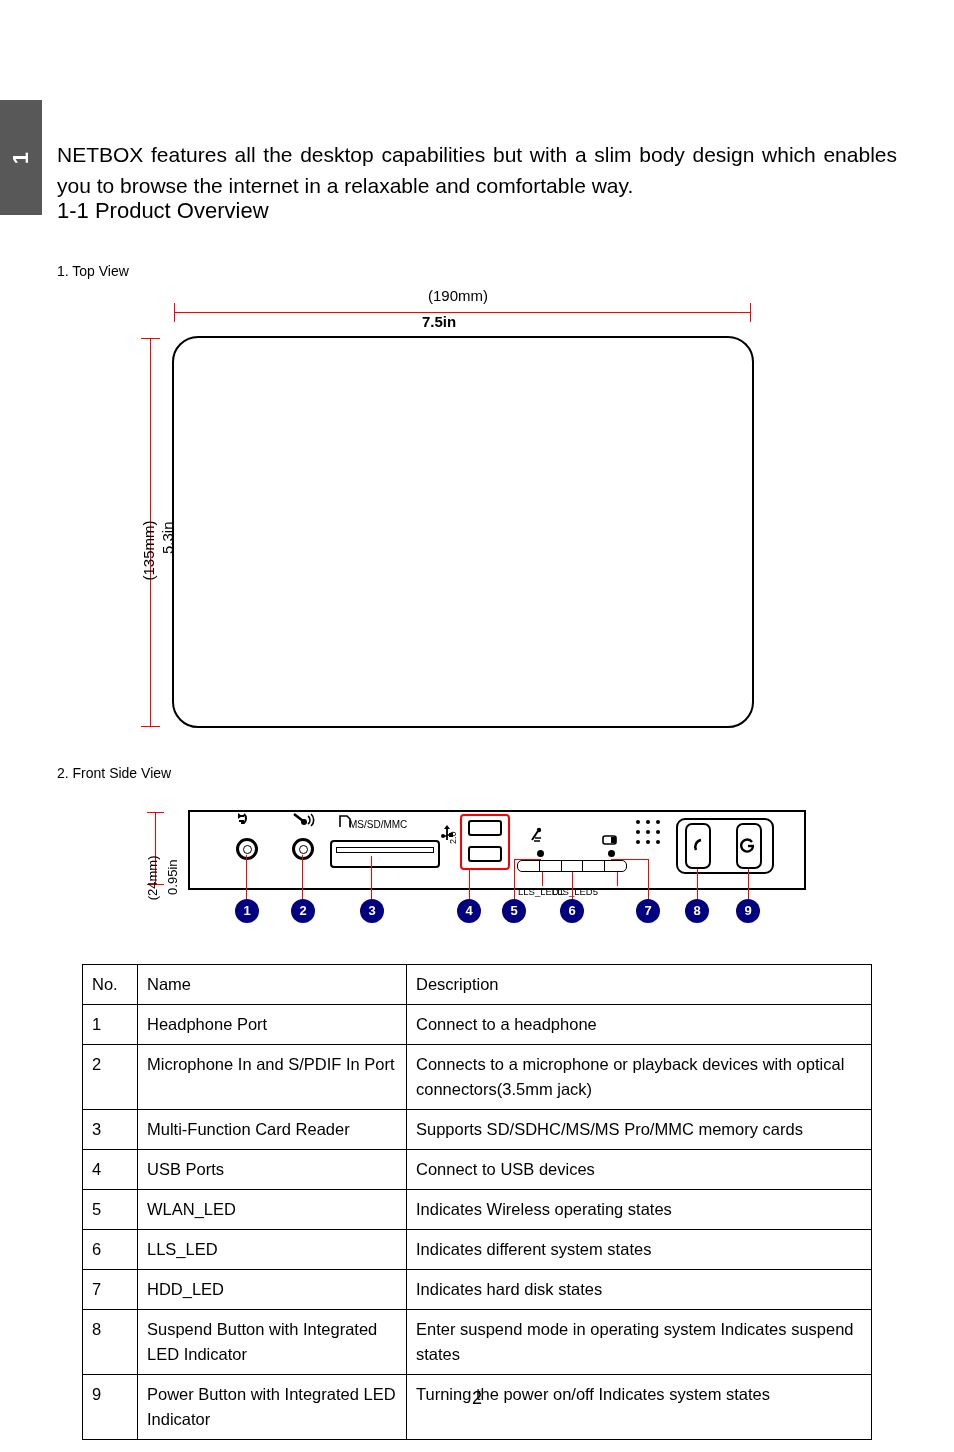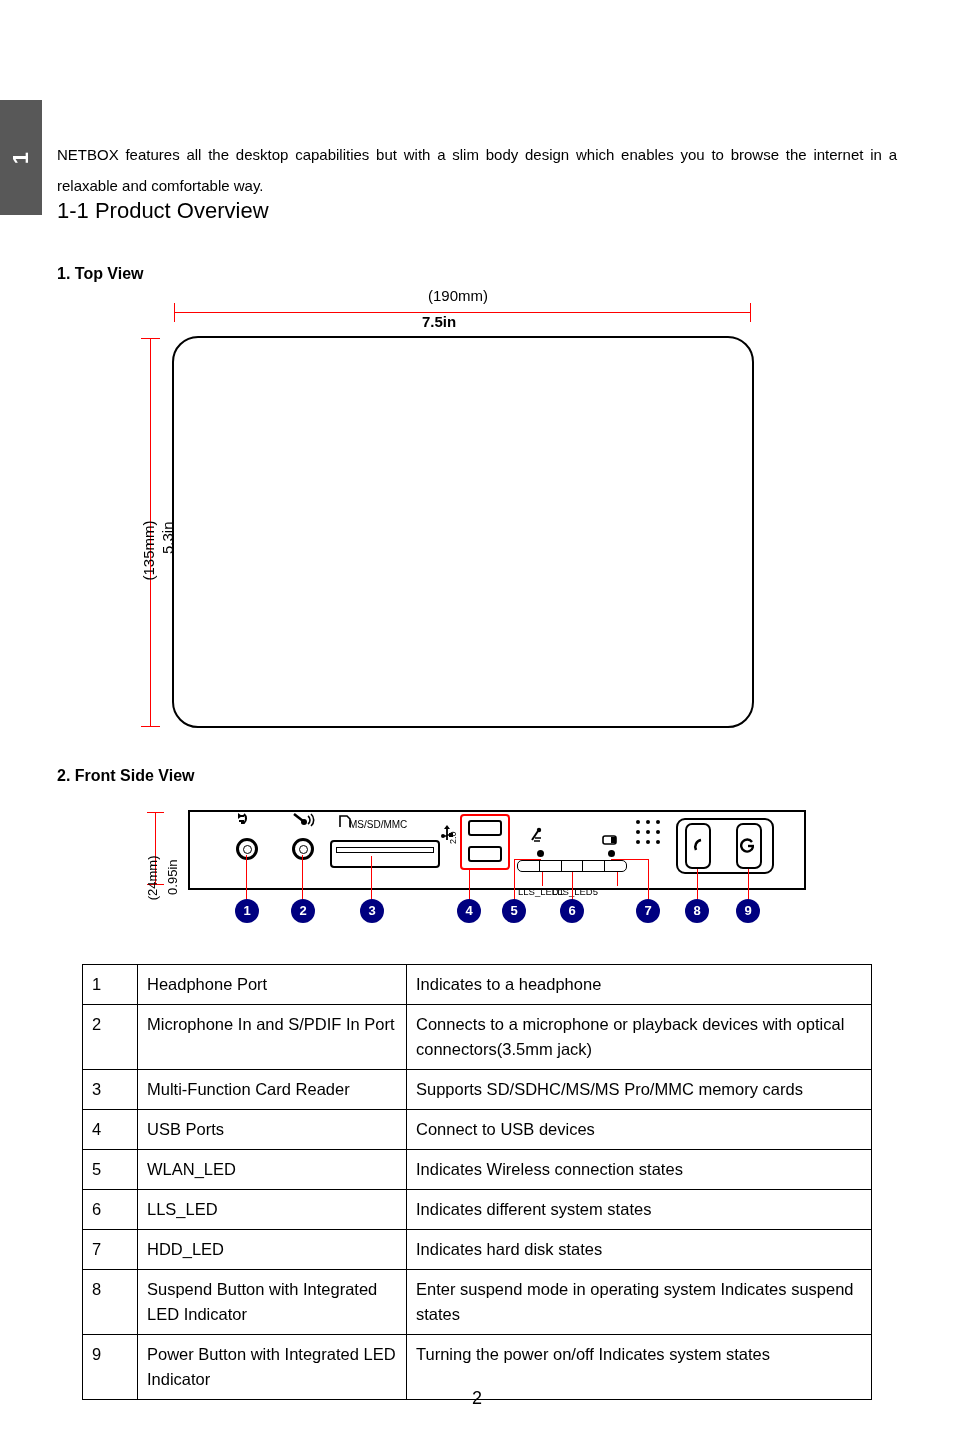--- a/index.html
+++ b/index.html
@@ -35,40 +35,40 @@
     transform: translate(-50%, -50%) rotate(-90deg);
     white-space: nowrap;
   }
 
   
   .intro {
     position: absolute;
     left: 57px;
     top: 91px;
     width: 840px;
-    font-size: 15px;
+    font-size: 21px;
     line-height: 31px;
     text-align: justify;
     text-justify: inter-word;
     margin-top: 48px;
   }
 
   
   .h-section {
     position: absolute;
     left: 57px;
     font-size: 22px;
     font-weight: normal;
     white-space: nowrap;
   }
   .h-sub {
     position: absolute;
     left: 57px;
-    font-size: 16px;
-    font-weight: bold;
+    font-size: 14px;
+    font-weight: normal;
     white-space: nowrap;
   }
   #sec-title { top: 180px; }
   #sub-top   { top: 249px; }
   #sub-front { top: 751px; }
 
   
   .dim-line-h {
     position: absolute;
     height: 0;
@@ -429,43 +429,48 @@
     <path d="M12 4 a6 6 0 1 0 1 5" stroke="#000" stroke-width="2.4" fill="none"></path>
     <path d="M8 8 L14 8" stroke="#000" stroke-width="2.4" fill="none"></path>
   </svg>
   <div class="leader" style="left:748px; top:869px; height:34px;"></div>
   <div class="callout-badge" style="left:736px; top:899px;">9</div>
 </div>
 
 <table class="spec-table">
   <tbody id="spec-table-body">
       <tr>
+        <td class="c-no">No.</td>
+        <td class="c-name">Name</td>
+        <td>Description</td>
+      </tr>
+      <tr>
         <td class="c-no">1</td>
         <td class="c-name">Headphone Port</td>
-        <td>Indicates to a headphone</td>
+        <td>Connect to a headphone</td>
       </tr>
       <tr>
         <td class="c-no">2</td>
         <td class="c-name">Microphone In and S/PDIF In Port</td>
         <td>Connects to a microphone or playback devices with optical connectors(3.5mm jack)</td>
       </tr>
       <tr>
         <td class="c-no">3</td>
         <td class="c-name">Multi-Function Card Reader</td>
         <td>Supports SD/SDHC/MS/MS Pro/MMC memory cards</td>
       </tr>
       <tr>
         <td class="c-no">4</td>
         <td class="c-name">USB Ports</td>
         <td>Connect to USB devices</td>
       </tr>
       <tr>
         <td class="c-no">5</td>
         <td class="c-name">WLAN_LED</td>
-        <td>Indicates Wireless connection states</td>
+        <td>Indicates Wireless operating states</td>
       </tr>
       <tr>
         <td class="c-no">6</td>
         <td class="c-name">LLS_LED</td>
         <td>Indicates different system states</td>
       </tr>
       <tr>
         <td class="c-no">7</td>
         <td class="c-name">HDD_LED</td>
         <td>Indicates hard disk states</td>

